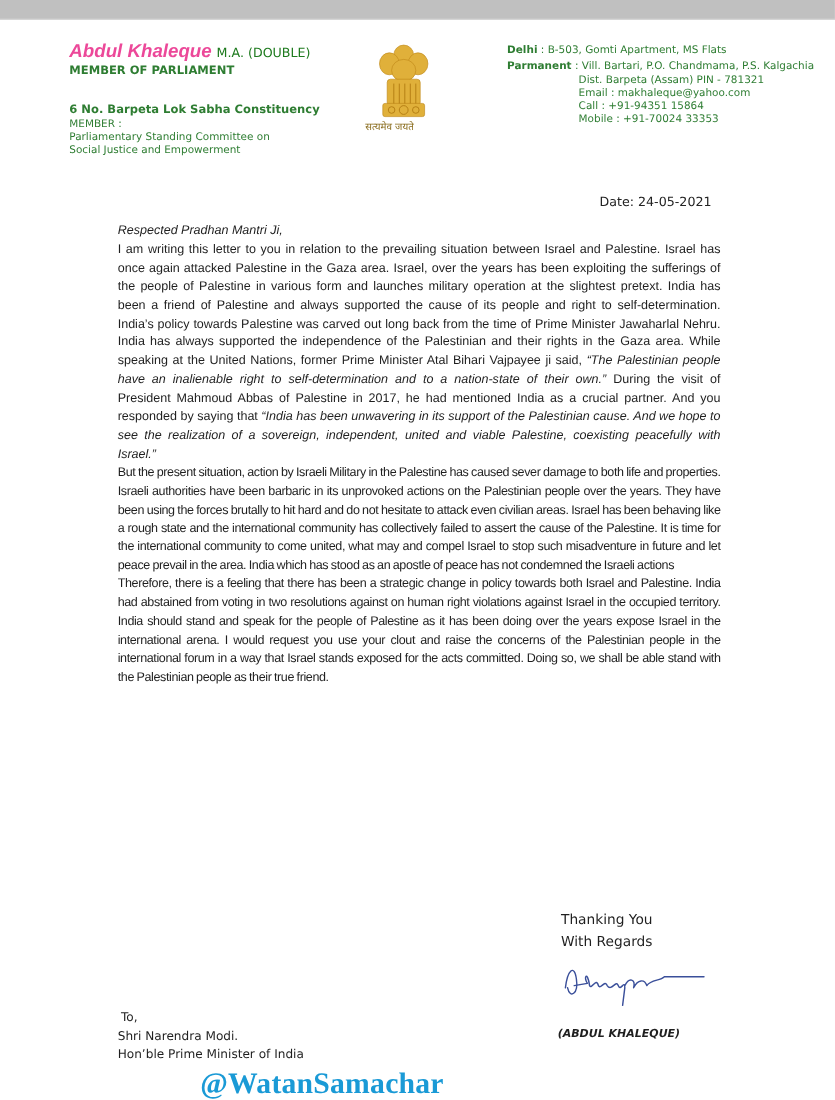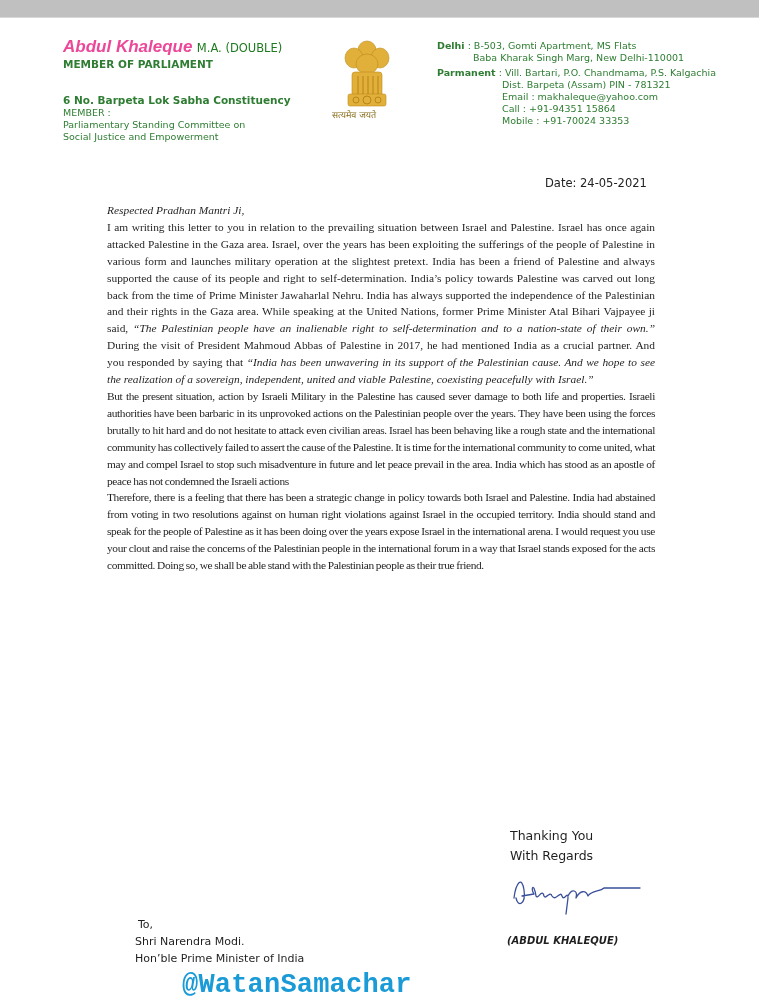--- a/index.html
+++ b/index.html
@@ -17,45 +17,45 @@
     .lh-line1 { font-family: "DejaVu Sans", sans-serif; font-weight: bold; font-size: 10.5px; line-height: 14px; color: #2e7d32; }
     .lh-line2 { font-family: "DejaVu Sans", sans-serif; font-weight: bold; font-size: 10.5px; line-height: 14px; color: #2e7d32; margin-top: 22px; }
     .lh-small { font-family: "DejaVu Sans", sans-serif; font-size: 9.5px; line-height: 12px; color: #2e7d32; }
 
     
     .emblem { position: absolute; left: 332px; top: 36px; width: 70px; height: 88px; }
     .emblem-motto { position: absolute; left: 332px; top: 108px; width: 70px; font-size: 9px; color: #8a6d1e; font-family: "DejaVu Sans", sans-serif; }
 
     
     .lh-right { position: absolute; left: 437px; top: 40px; color: #2e7d32; font-family: "DejaVu Sans", sans-serif; font-size: 9.5px; line-height: 12px; }
-    .lh-right .row { white-space: nowrap; }
+    .lh-right .row { white-space: nowrap; margin-left: 24px; }
     .lh-right .lbl { font-weight: bold; }
     .ind1 { padding-left: 36px; }
     .ind2 { padding-left: 65px; }
     .lh-right .gap { height: 3px; }
 
     
     .date { position: absolute; left: 545px; top: 176px; font-family: "DejaVu Sans", sans-serif; font-size: 11.5px; color: #222; white-space: nowrap; }
 
     
-    .letter { position: absolute; left: 107px; top: 202px; width: 548px; font-family: Liberation Serif, serif; font-size: 11.4px; line-height: 16.9px; color: #1f1f1f; text-align: justify; }
+    .letter { position: absolute; left: 107px; top: 202px; width: 548px; font-family: Liberation Sans, sans-serif; font-size: 11.4px; line-height: 16.9px; color: #1f1f1f; text-align: justify; }
     .letter p { margin: 0; }
     .letter .salutation { font-style: italic; }
     .letter i { font-style: italic; }
     .condensed { letter-spacing: -0.35px; word-spacing: -0.5px; }
 
     
     .closing { position: absolute; left: 510px; top: 826px; font-family: "DejaVu Sans", sans-serif; font-size: 12.5px; line-height: 20px; color: #1f1f1f; }
     .signature { position: absolute; left: 508px; top: 868px; width: 140px; height: 50px; }
     .signed-name { position: absolute; left: 507px; top: 935px; font-family: "DejaVu Sans", sans-serif; font-style: italic; font-weight: bold; font-size: 10px; color: #1f1f1f; }
 
-    .to-block { position: absolute; left: 107px; top: 916px; font-family: "DejaVu Sans", sans-serif; font-size: 11px; line-height: 17px; color: #1f1f1f; margin-left: 28px; }
+    .to-block { position: absolute; left: 107px; top: 916px; font-family: "DejaVu Sans", sans-serif; font-size: 11px; line-height: 17px; color: #1f1f1f; }
     .to-block .to-label { padding-left: 3px; }
 
-    .watermark { position: absolute; left: 182px; top: 970px; font-family: Liberation Mono, monospace; font-weight: bold; font-size: 27px; color: #1a9ad6; letter-spacing: 0.2px; }
+    .watermark { position: absolute; left: 182px; top: 970px; font-family: Liberation Serif, serif; font-weight: bold; font-size: 27px; color: #1a9ad6; letter-spacing: 0.2px; }
   </style>
 </head>
 <body>
 
 <div class="topbar"></div>
 
 <div class="lh-left">
   <div class="lh-name-row">
     <span class="lh-name">Abdul Khaleque</span>
     <span class="lh-degree">M.A. (DOUBLE)</span>
@@ -87,21 +87,20 @@
     <circle cx="46" cy="64" r="3"></circle>
   </g>
 </svg>
 <div class="emblem-motto">सत्यमेव जयते</div>
 
 <div class="lh-right">
   <div class="row">
     <span class="lbl">Delhi</span>
     <span>: B-503, Gomti Apartment, MS Flats</span>
   </div>
-  <div class="row ind1">Baba Kharak Singh Marg, New Delhi-110001</div>
   <div class="gap"></div>
   <div class="row">
     <span class="lbl">Parmanent</span>
     <span>: Vill. Bartari, P.O. Chandmama, P.S. Kalgachia</span>
   </div>
   <div class="row ind2">Dist. Barpeta (Assam) PIN - 781321</div>
   <div class="row ind2">Email : makhaleque@yahoo.com</div>
   <div class="row ind2">Call : +91-94351 15864</div>
   <div class="row ind2">Mobile : +91-70024 33353</div>
 </div>

